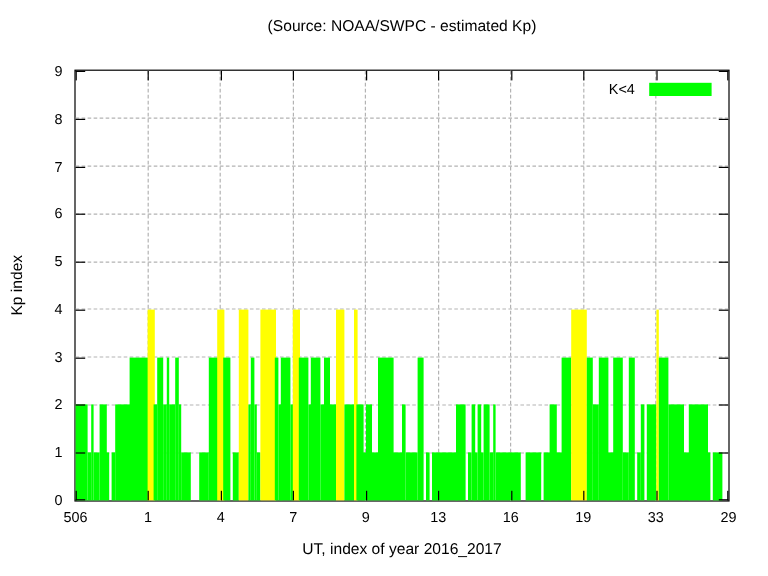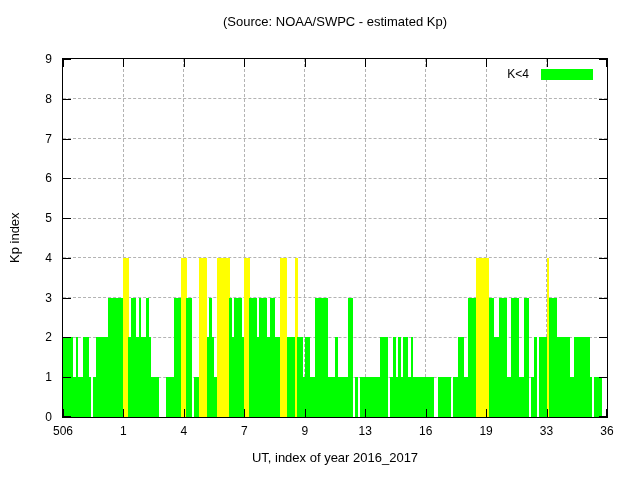--- a/index.html
+++ b/index.html
@@ -209,16 +209,16 @@
     <div class="ylab" style="top: 52px;">9</div>
     <div class="xlab" style="left: 41px; top: 424px;">506</div>
     <div class="xlab" style="left: 101.444px; top: 424px;">1</div>
     <div class="xlab" style="left: 161.889px; top: 424px;">4</div>
     <div class="xlab" style="left: 222.333px; top: 424px;">7</div>
     <div class="xlab" style="left: 282.778px; top: 424px;">9</div>
     <div class="xlab" style="left: 343.222px; top: 424px;">13</div>
     <div class="xlab" style="left: 403.667px; top: 424px;">16</div>
     <div class="xlab" style="left: 464.111px; top: 424px;">19</div>
     <div class="xlab" style="left: 524.556px; top: 424px;">33</div>
-    <div class="xlab" style="left: 585px; top: 424px;">36</div>
+    <div class="xlab" style="left: 585px; top: 424px;">29</div>
   </div>
 
 <div class="x-axis-title">UT, index of year 2016_2017</div>
 
 </body></html>

